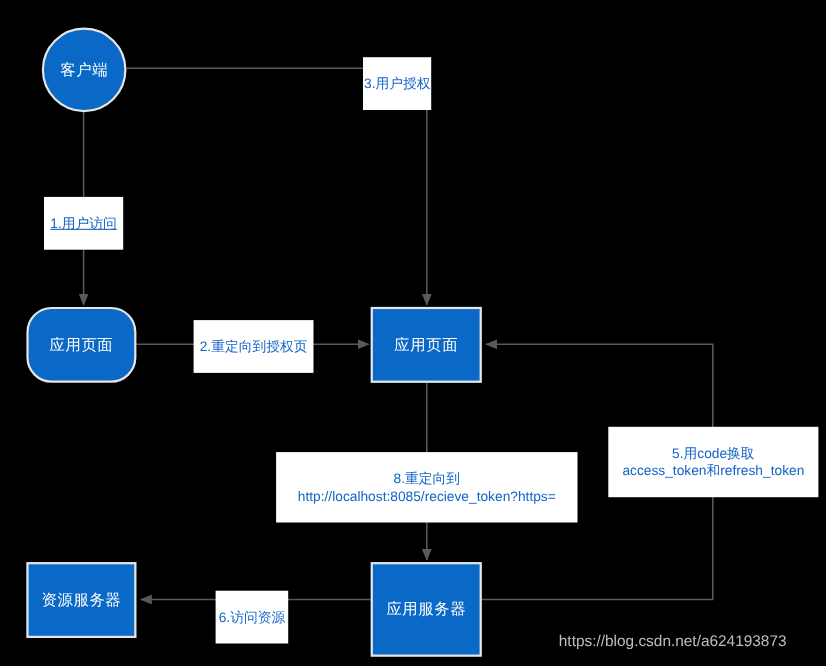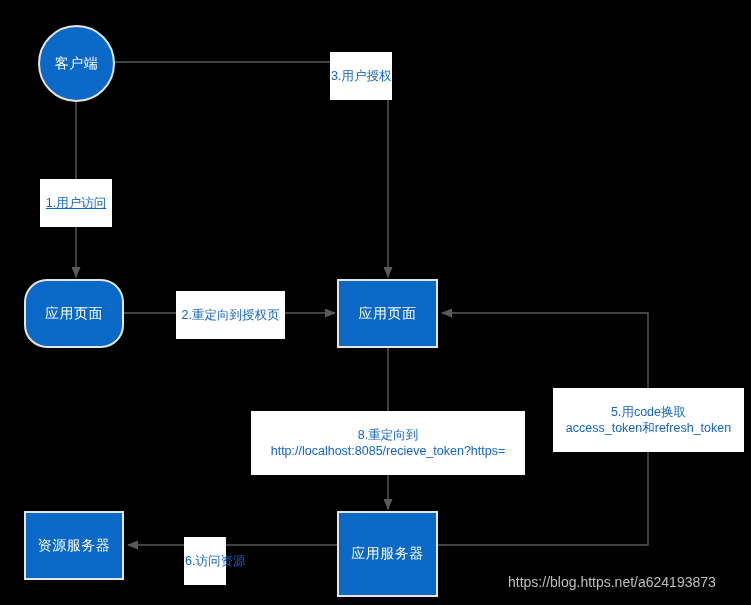--- a/index.html
+++ b/index.html
@@ -117,19 +117,19 @@
   <div class="edge-label" style="left:251px; top:411px; width:274px;">
     <div>8.重定向到</div>
     <div>http://localhost:8085/recieve_token?https=</div>
   </div>
 
   <div class="edge-label" style="left:553px; top:388px; width:191px;">
     <div>5.用code换取</div>
     <div>access_token和refresh_token</div>
   </div>
 
-  <div class="edge-label" style="left:184px; top:537px; width:42px;">
+  <div class="edge-label" style="left:196px; top:537px; width:66px;">
     <div>6.访问资源</div>
   </div>
 
-  <div class="watermark" style="left:508px; top:574px;">https://blog.https.net/a624193873</div>
+  <div class="watermark" style="left:508px; top:574px;">https://blog.csdn.net/a624193873</div>
 
 </div>
 
 </body></html>

